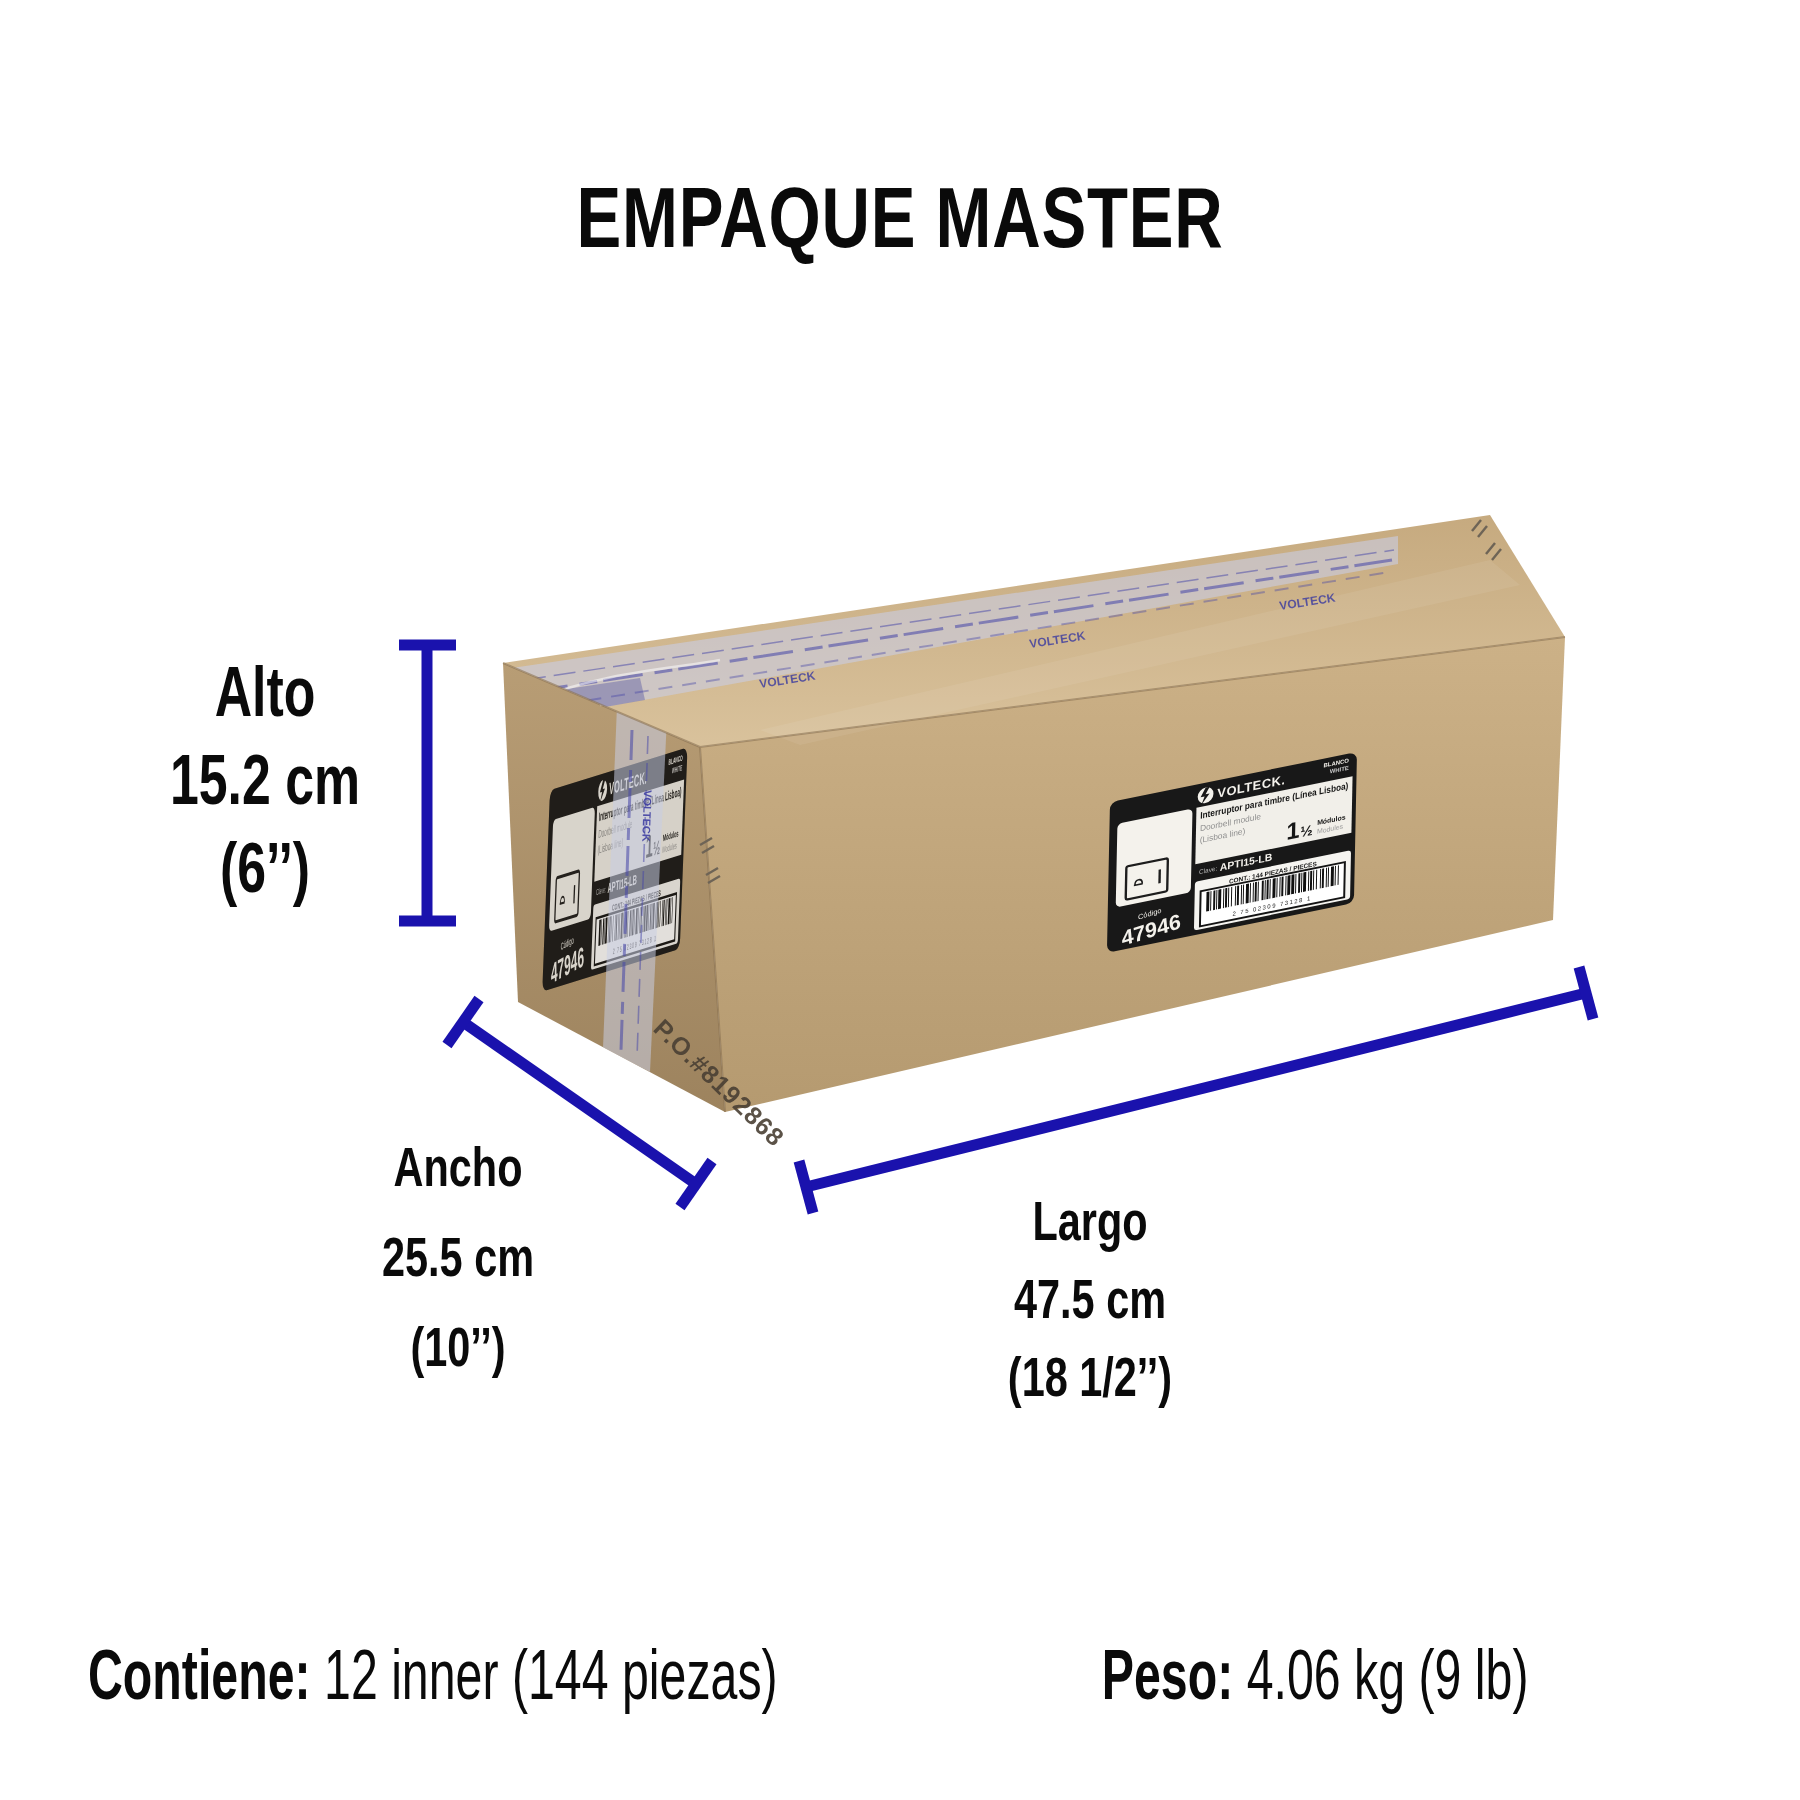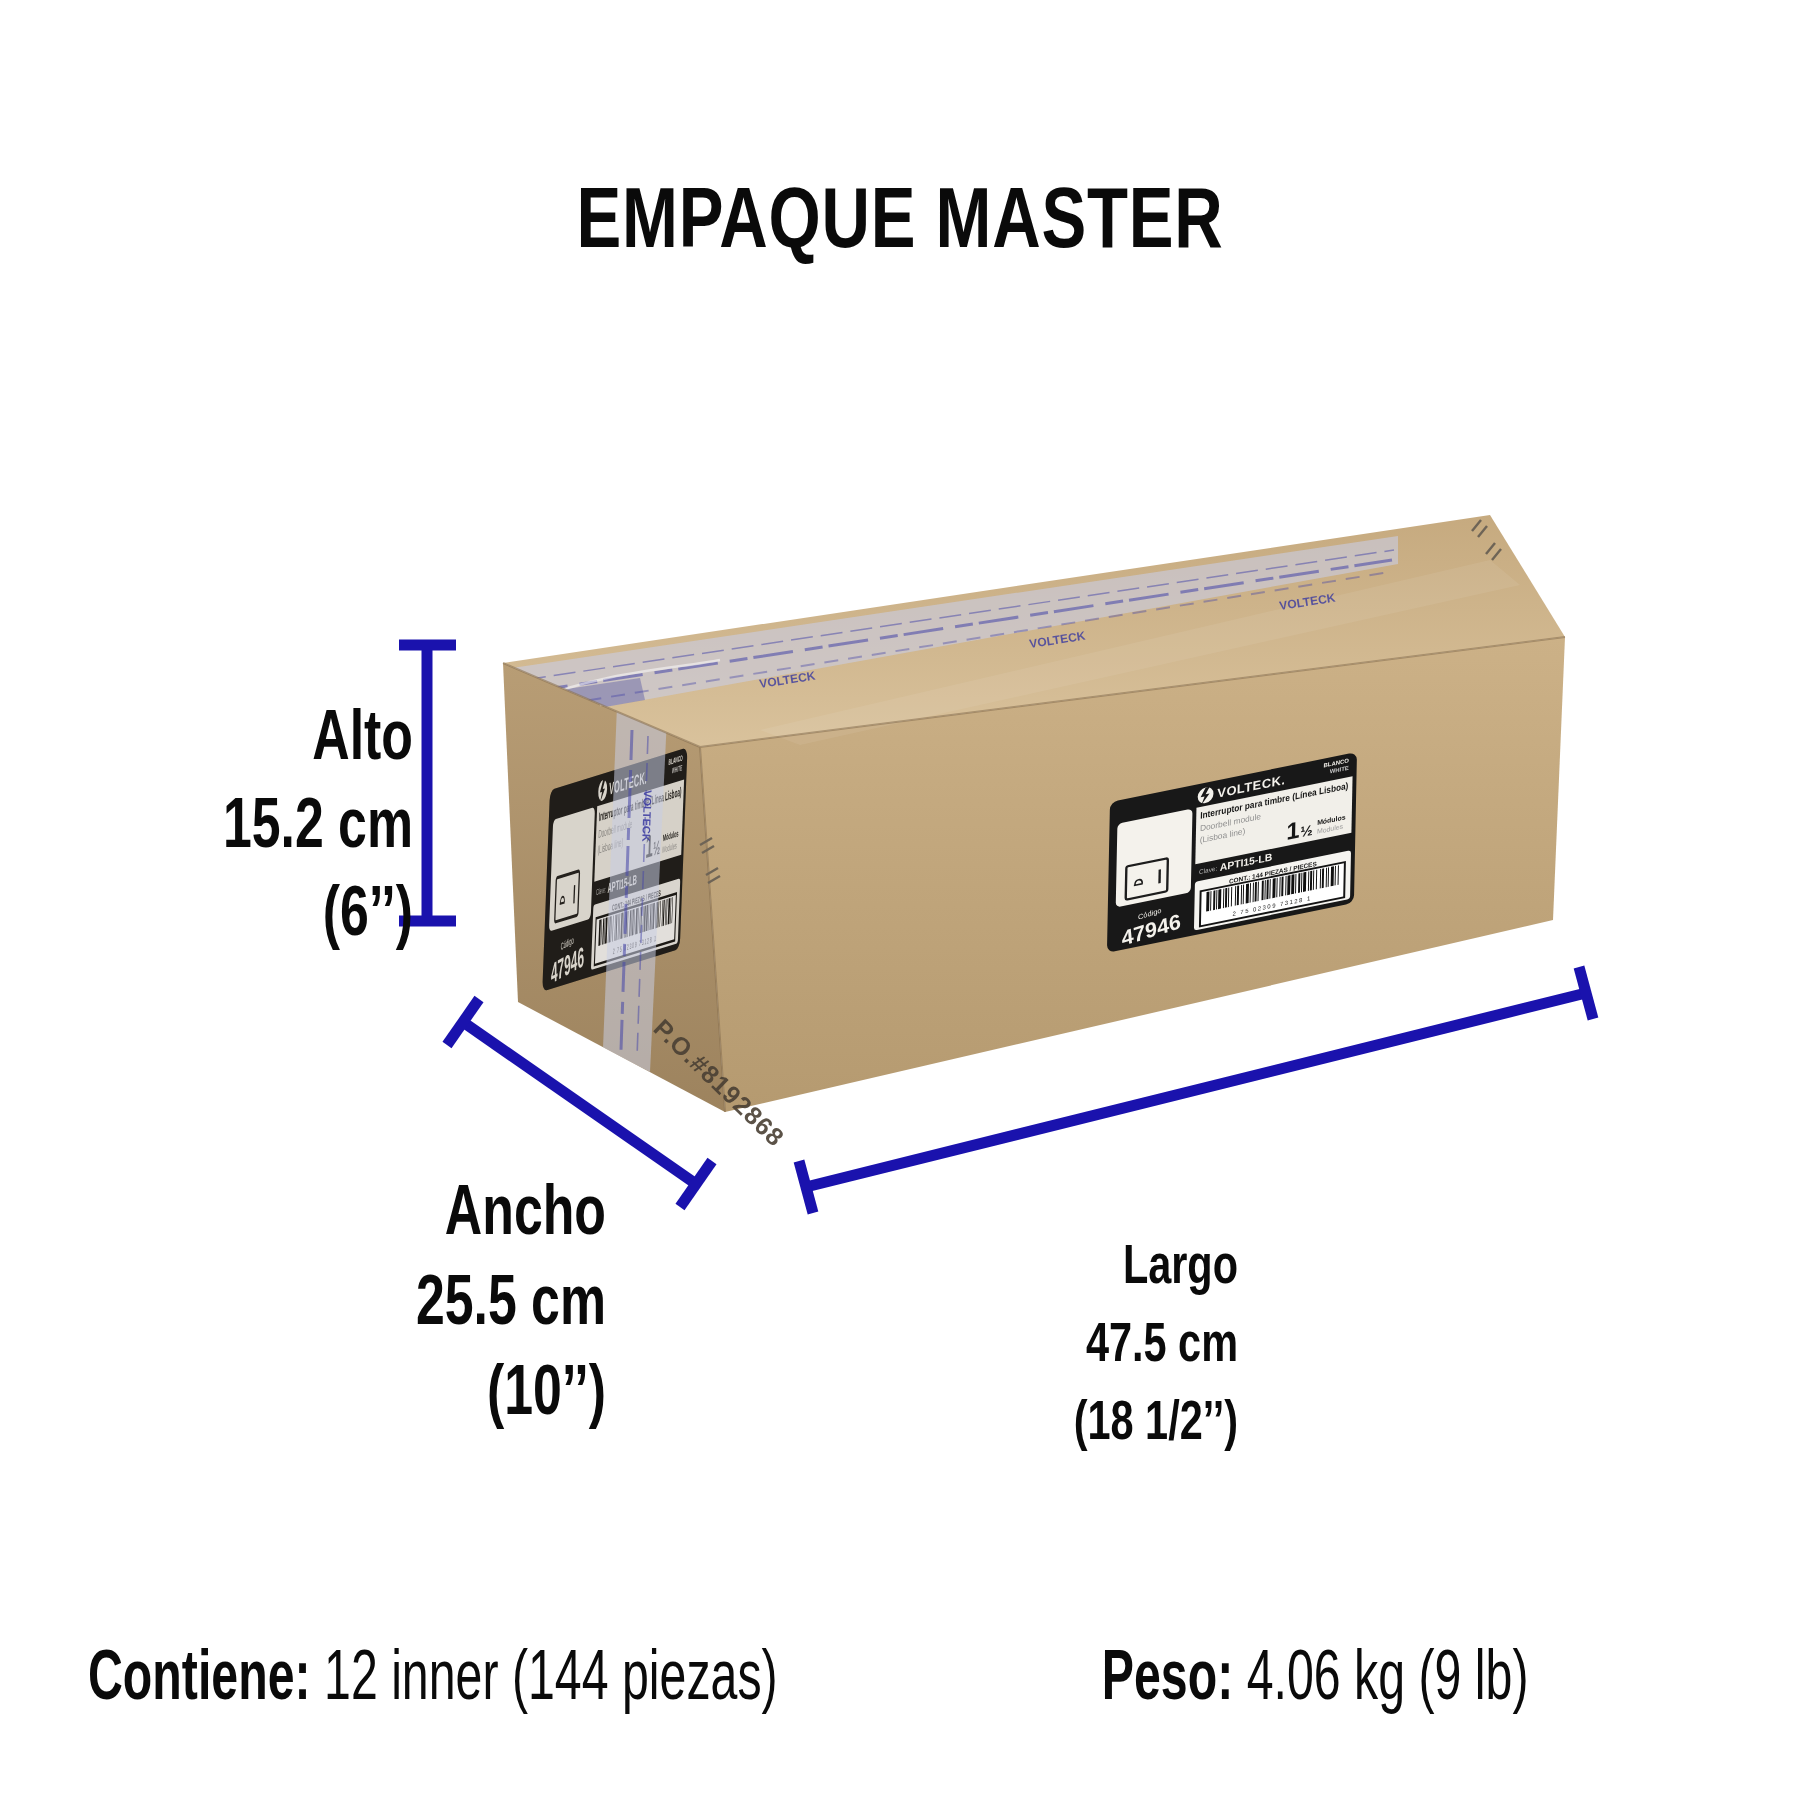--- a/index.html
+++ b/index.html
@@ -2,24 +2,24 @@
 <html><head>
 <meta charset="utf-8">
 <style>
   html,body{margin:0;padding:0;background:#ffffff;}
   .stage{position:relative;width:1800px;height:1800px;background:#ffffff;overflow:hidden;
          font-family:"Liberation Sans",sans-serif;color:#0a0a0a;}
   .scene{position:absolute;left:0;top:0;}
   .title{position:absolute;left:0;right:0;top:168px;text-align:center;
          font-size:86px;font-weight:bold;letter-spacing:1px;
          transform:scaleX(0.78);white-space:nowrap;}
-  .dim{position:absolute;text-align:right;font-weight:bold;width:400px;margin-top:43px;}
+  .dim{position:absolute;text-align:center;font-weight:bold;width:400px;}
   .dim div{transform:scaleX(0.74);white-space:nowrap;}
   .dim-alto{left:65px;top:648px;font-size:70px;line-height:88px;}
-  .dim-ancho{left:258px;top:1122px;font-size:70px;line-height:90px;}
+  .dim-ancho{left:258px;top:1122px;font-size:56px;line-height:90px;}
   .dim-largo{left:890px;top:1182px;font-size:56px;line-height:78px;}
   .footer-left{position:absolute;left:88px;top:1634px;font-size:71px;
                transform:scaleX(0.68);transform-origin:left center;white-space:nowrap;}
   .footer-right{position:absolute;right:272px;top:1634px;font-size:71px;
                 transform:scaleX(0.68);transform-origin:right center;white-space:nowrap;}
   .b{font-weight:bold;}
   
   text{font-family:"Liberation Sans",sans-serif;}
   .t-bold{font-weight:bold;}
 </style>

